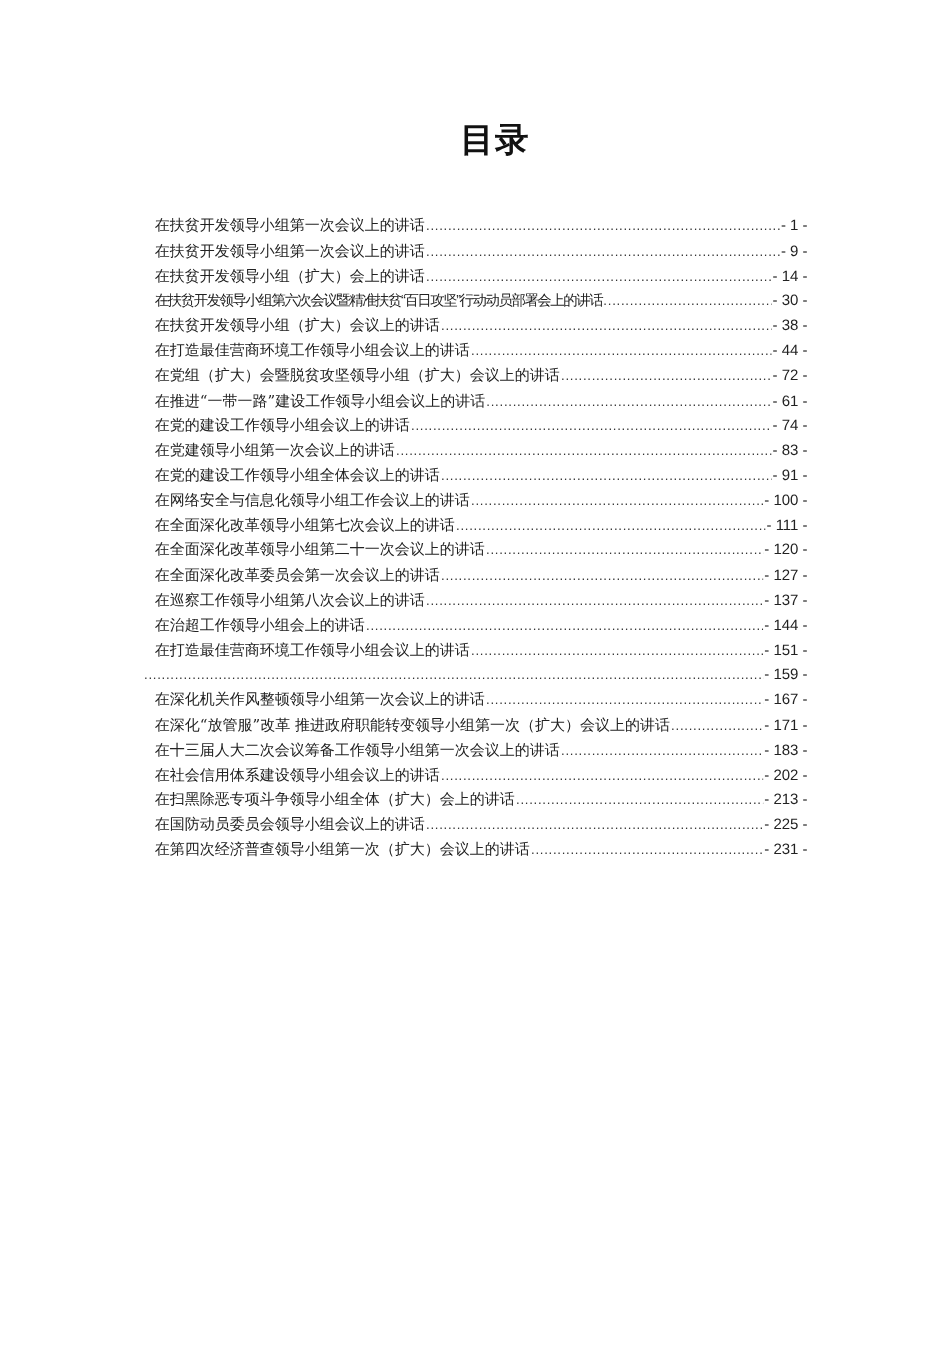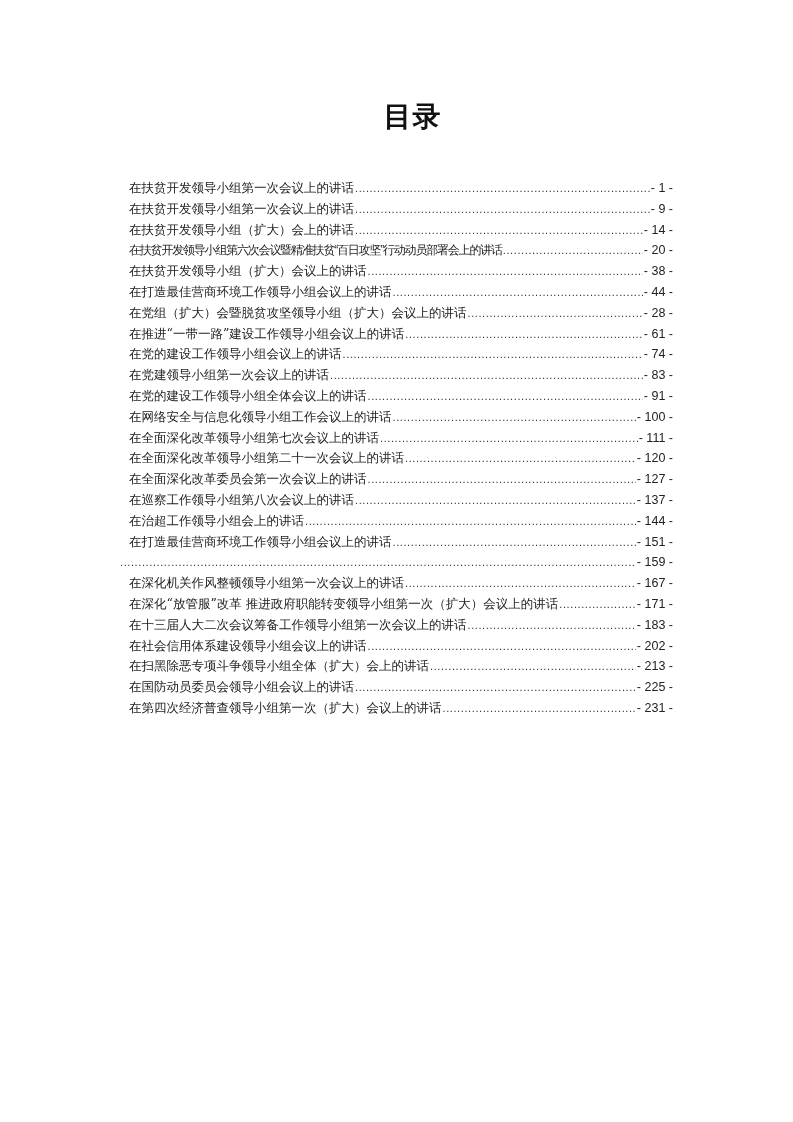--- a/index.html
+++ b/index.html
@@ -44,36 +44,36 @@
         <span class="toc-page">- 9 -</span>
       </div>
     <div class="toc-row">
         <span class="toc-text">在扶贫开发领导小组（扩大）会上的讲话</span>
         <span class="toc-dots"></span>
         <span class="toc-page">- 14 -</span>
       </div>
     <div class="toc-row">
         <span class="toc-text compressed">在扶贫开发领导小组第六次会议暨精准扶贫“百日攻坚”行动动员部署会上的讲话</span>
         <span class="toc-dots"></span>
-        <span class="toc-page">- 20 -</span>
+        <span class="toc-page">- 30 -</span>
       </div>
     <div class="toc-row">
         <span class="toc-text">在扶贫开发领导小组（扩大）会议上的讲话</span>
         <span class="toc-dots"></span>
         <span class="toc-page">- 38 -</span>
       </div>
     <div class="toc-row">
         <span class="toc-text">在打造最佳营商环境工作领导小组会议上的讲话</span>
         <span class="toc-dots"></span>
         <span class="toc-page">- 44 -</span>
       </div>
     <div class="toc-row">
         <span class="toc-text">在党组（扩大）会暨脱贫攻坚领导小组（扩大）会议上的讲话</span>
         <span class="toc-dots"></span>
-        <span class="toc-page">- 28 -</span>
+        <span class="toc-page">- 72 -</span>
       </div>
     <div class="toc-row">
         <span class="toc-text">在推进“一带一路”建设工作领导小组会议上的讲话</span>
         <span class="toc-dots"></span>
         <span class="toc-page">- 61 -</span>
       </div>
     <div class="toc-row">
         <span class="toc-text">在党的建设工作领导小组会议上的讲话</span>
         <span class="toc-dots"></span>
         <span class="toc-page">- 74 -</span>

